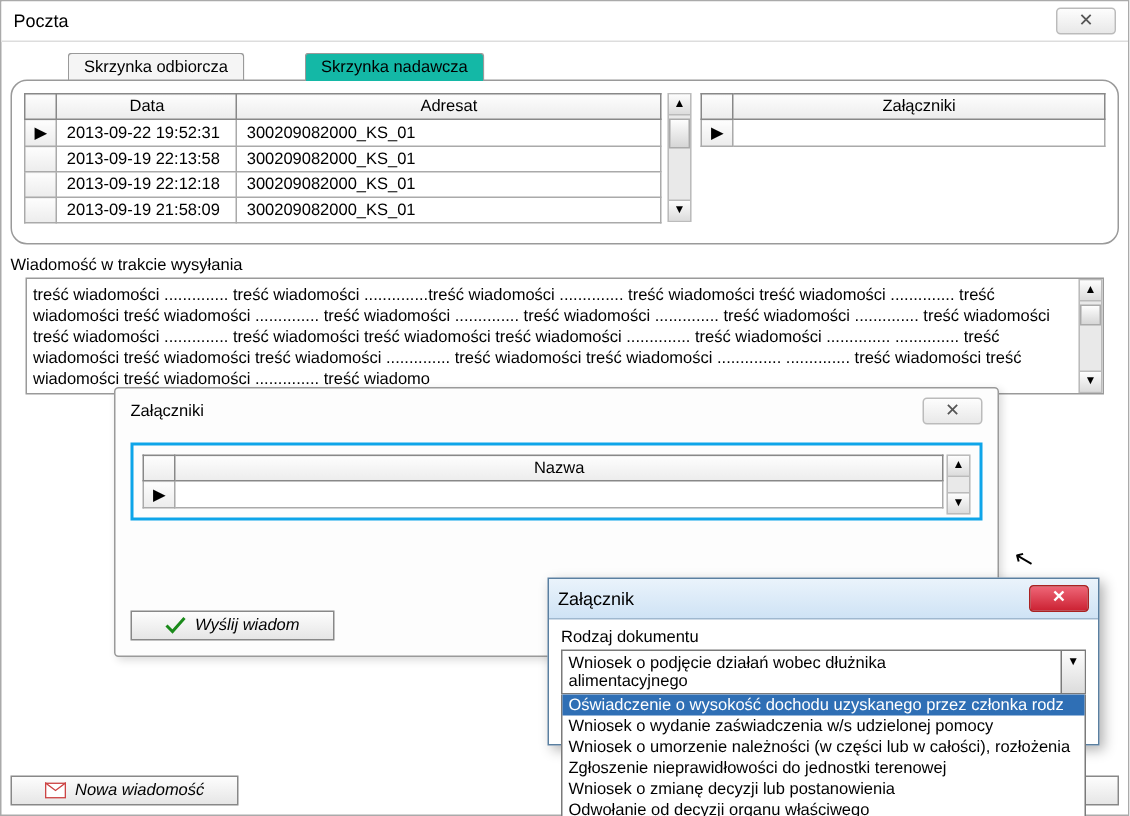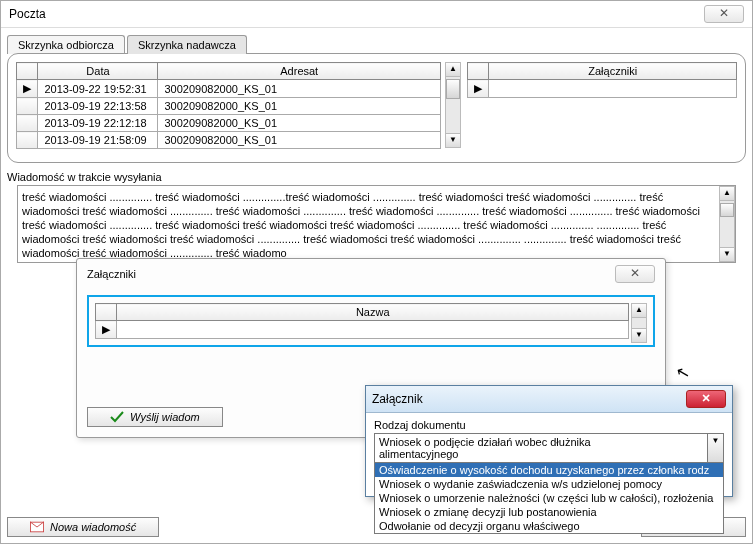--- a/index.html
+++ b/index.html
@@ -4,22 +4,22 @@
 <style>
   * { box-sizing: border-box; font-family: Tahoma, Arial, sans-serif; font-size: 11px; }
   body { margin: 0; padding: 0; background: #f0f0f0; width: 753px; height: 544px; overflow: hidden; position: relative; }
 
   .main-window { position: absolute; left: 0; top: 0; width: 753px; height: 544px; background: #fff; border: 1px solid #aaa; }
   .titlebar { display: flex; align-items: center; justify-content: space-between; padding: 4px 8px; background: #fff; border-bottom: 1px solid #ddd; }
   .title { font-size: 12px; }
   .win-close { width: 40px; height: 18px; border: 1px solid #bbb; border-radius: 3px; background: linear-gradient(#fdfdfd,#e8e8e8); text-align: center; line-height: 14px; font-size: 12px; color: #555; cursor: pointer; }
 
   .tabs { display: flex; align-items: flex-end; padding: 6px 6px 0 6px; }
-  .tab { padding: 3px 10px; border: 1px solid #9a9a9a; border-bottom: none; border-top-left-radius: 3px; border-top-right-radius: 3px; background: #f5f5f5; margin-right: 2px; cursor: pointer; position: relative; top: 1px; }
-  .tab.active { background: #e5e5e5; z-index: 2; }
+  .tab { padding: 3px 10px; border: 1px solid #9a9a9a; border-bottom: none; border-top-left-radius: 3px; border-top-right-radius: 3px; background: #f5f5f5; margin-right: 2px; cursor: pointer; position: relative; top: 1px; margin-left: 38px; }
+  .tab.active { background: #14b8a6; z-index: 2; }
   .tab-body { border: 1px solid #9a9a9a; margin: 0 6px; padding: 8px; background: #fff; position: relative; }
 
   .tables-row { display: flex; gap: 6px; align-items: flex-start; }
   .table-left { flex: 1; }
   .table-right { width: 270px; position: relative; }
 
   table.grid { border-collapse: collapse; width: 100%; background: #fff; }
   table.grid th { border: 1px solid #888; padding: 2px 6px; background: linear-gradient(#fdfdfd,#ececec); font-weight: normal; text-align: center; }
   table.grid td { border: 1px solid #aaa; padding: 2px 6px; }
   .row-marker { width: 14px; text-align: center; background: linear-gradient(#fdfdfd,#ececec); border: 1px solid #888; }
@@ -213,17 +213,18 @@
   <div class="doc-body">
     <div>Rodzaj dokumentu</div>
     <div class="combo">
       <div class="combo-input">Wniosek o podjęcie działań wobec dłużnika alimentacyjnego</div>
       <div class="combo-btn">▼</div>
     </div>
     <div class="dropdown-list">
       <div class="sel">Oświadczenie o wysokość dochodu uzyskanego przez członka rodz</div>
       <div>Wniosek o wydanie zaświadczenia w/s udzielonej pomocy</div>
       <div>Wniosek o umorzenie należności (w części lub w całości), rozłożenia</div>
+      <div>Zgłoszenie nieprawidłowości do jednostki terenowej</div>
       <div>Wniosek o zmianę decyzji lub postanowienia</div>
       <div>Odwołanie od decyzji organu właściwego</div>
     </div>
   </div>
 </div>
 
 </body></html>

